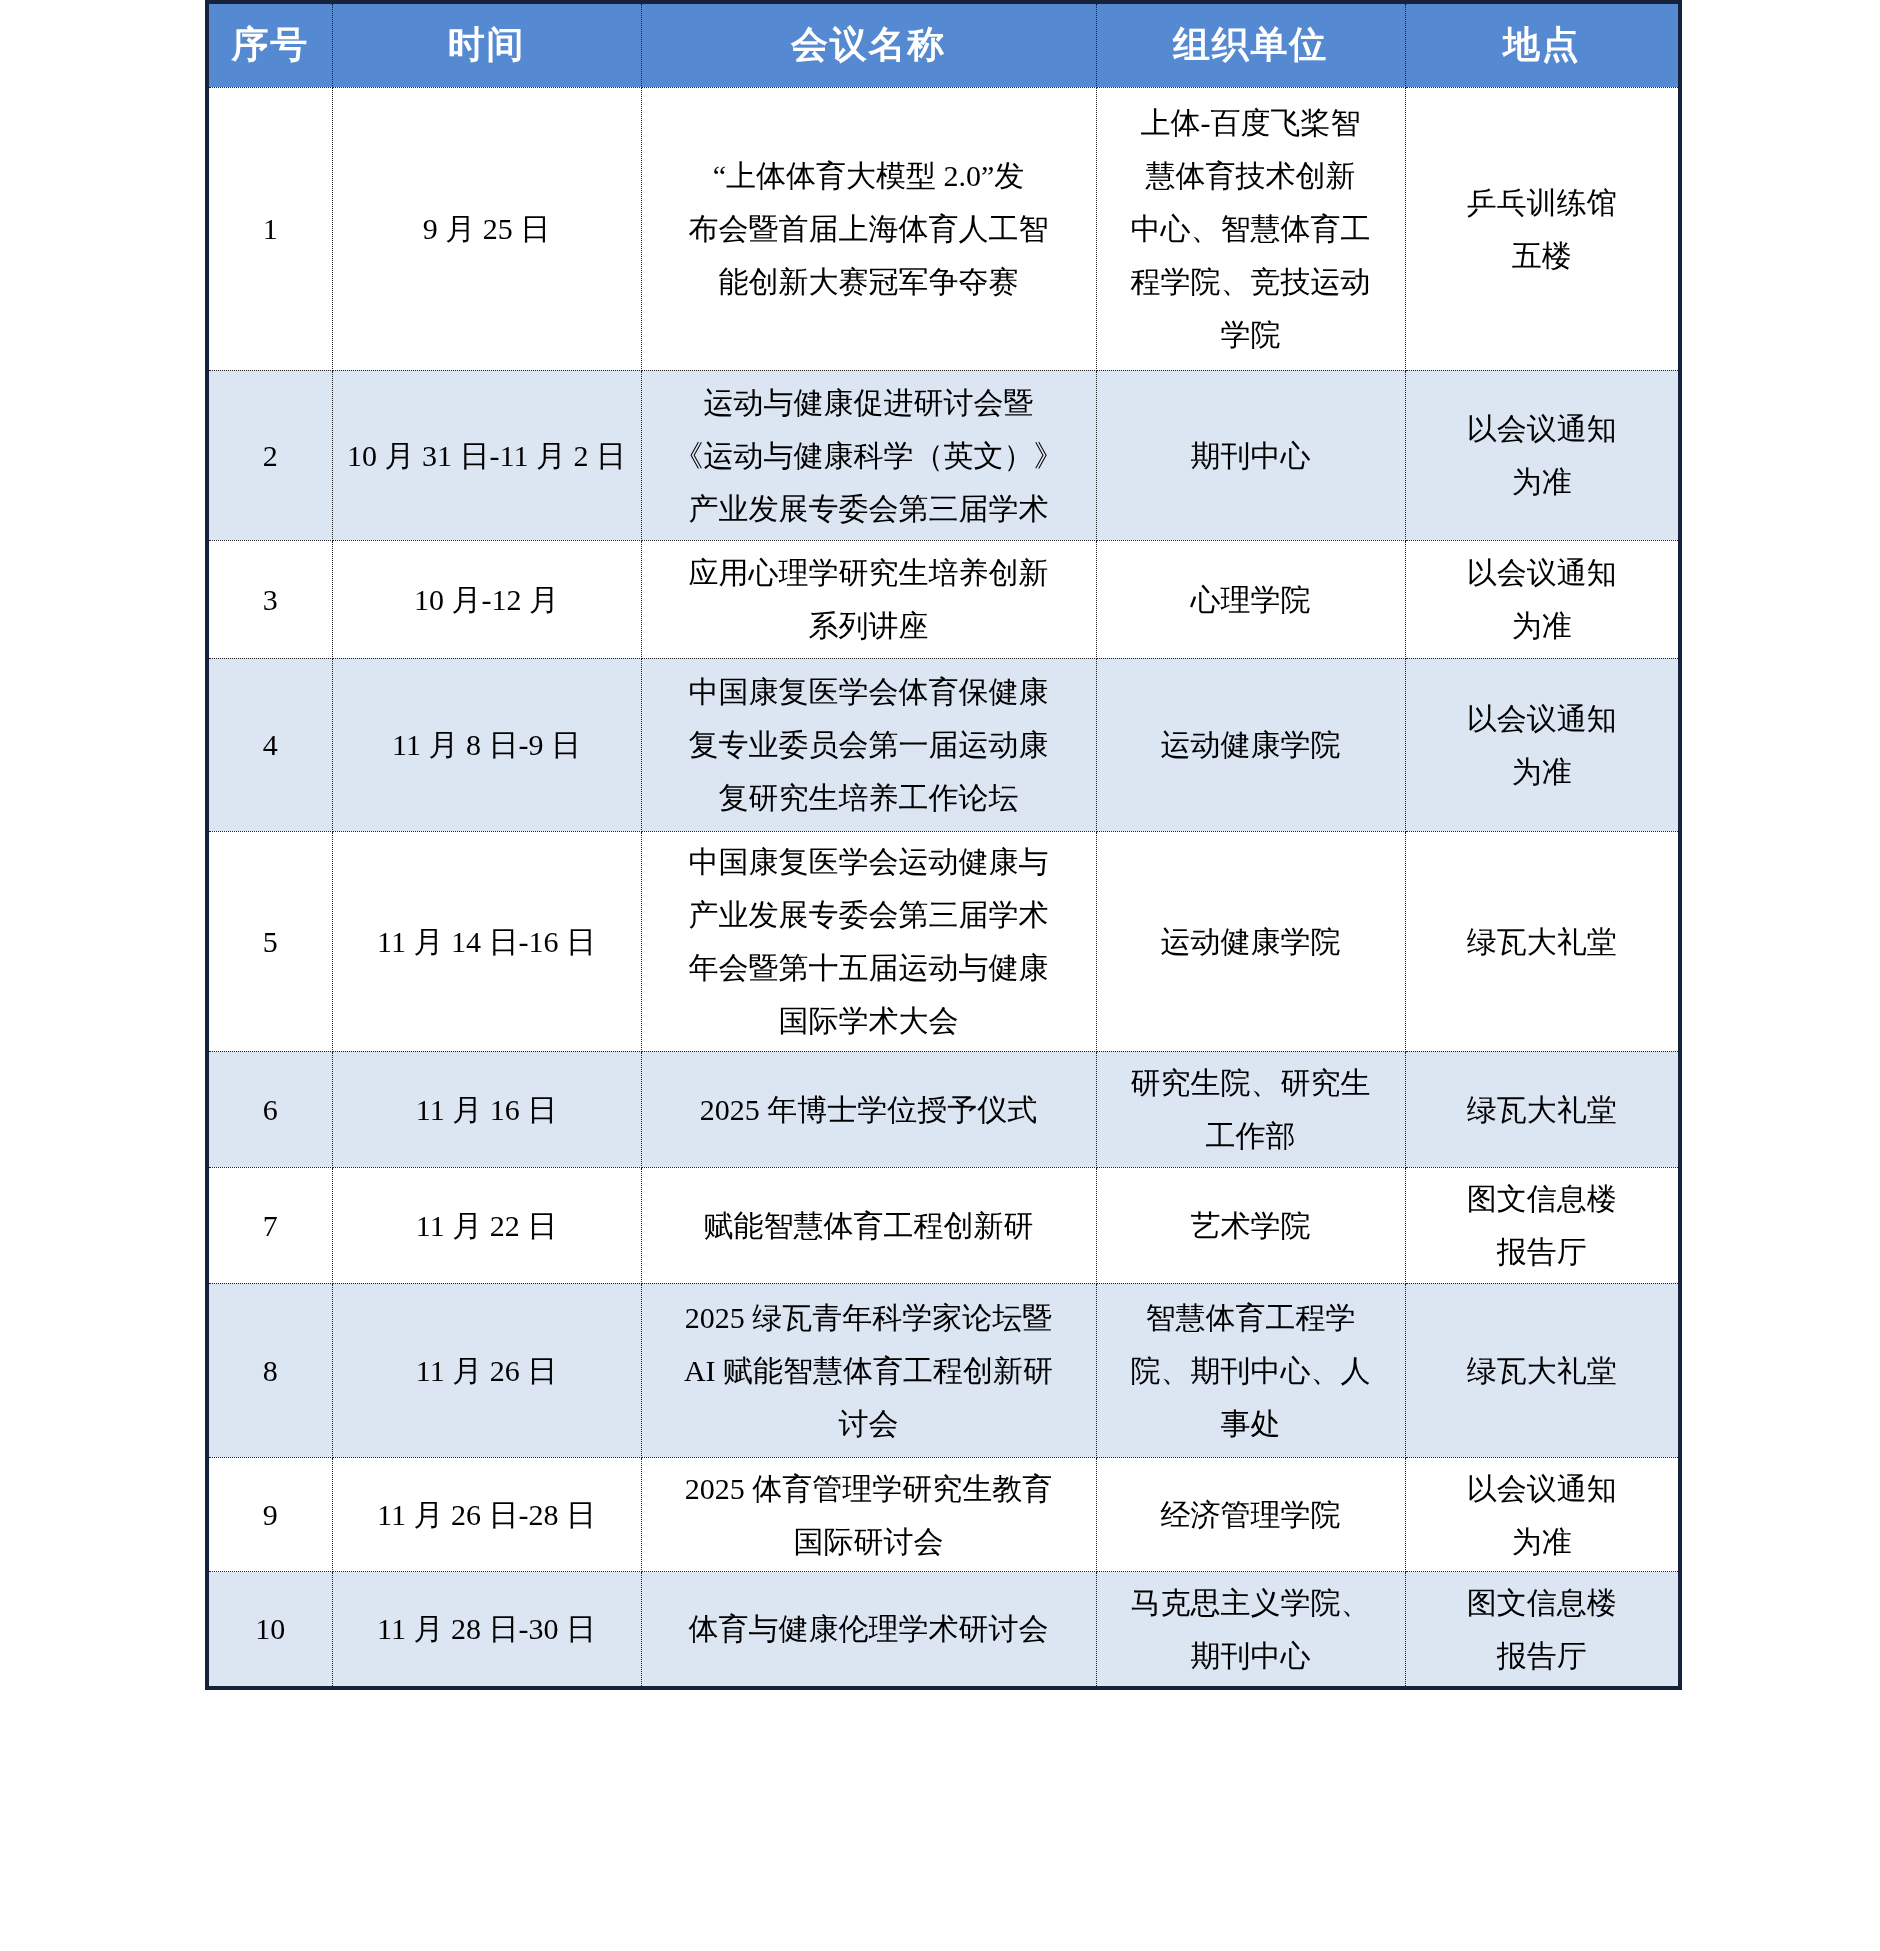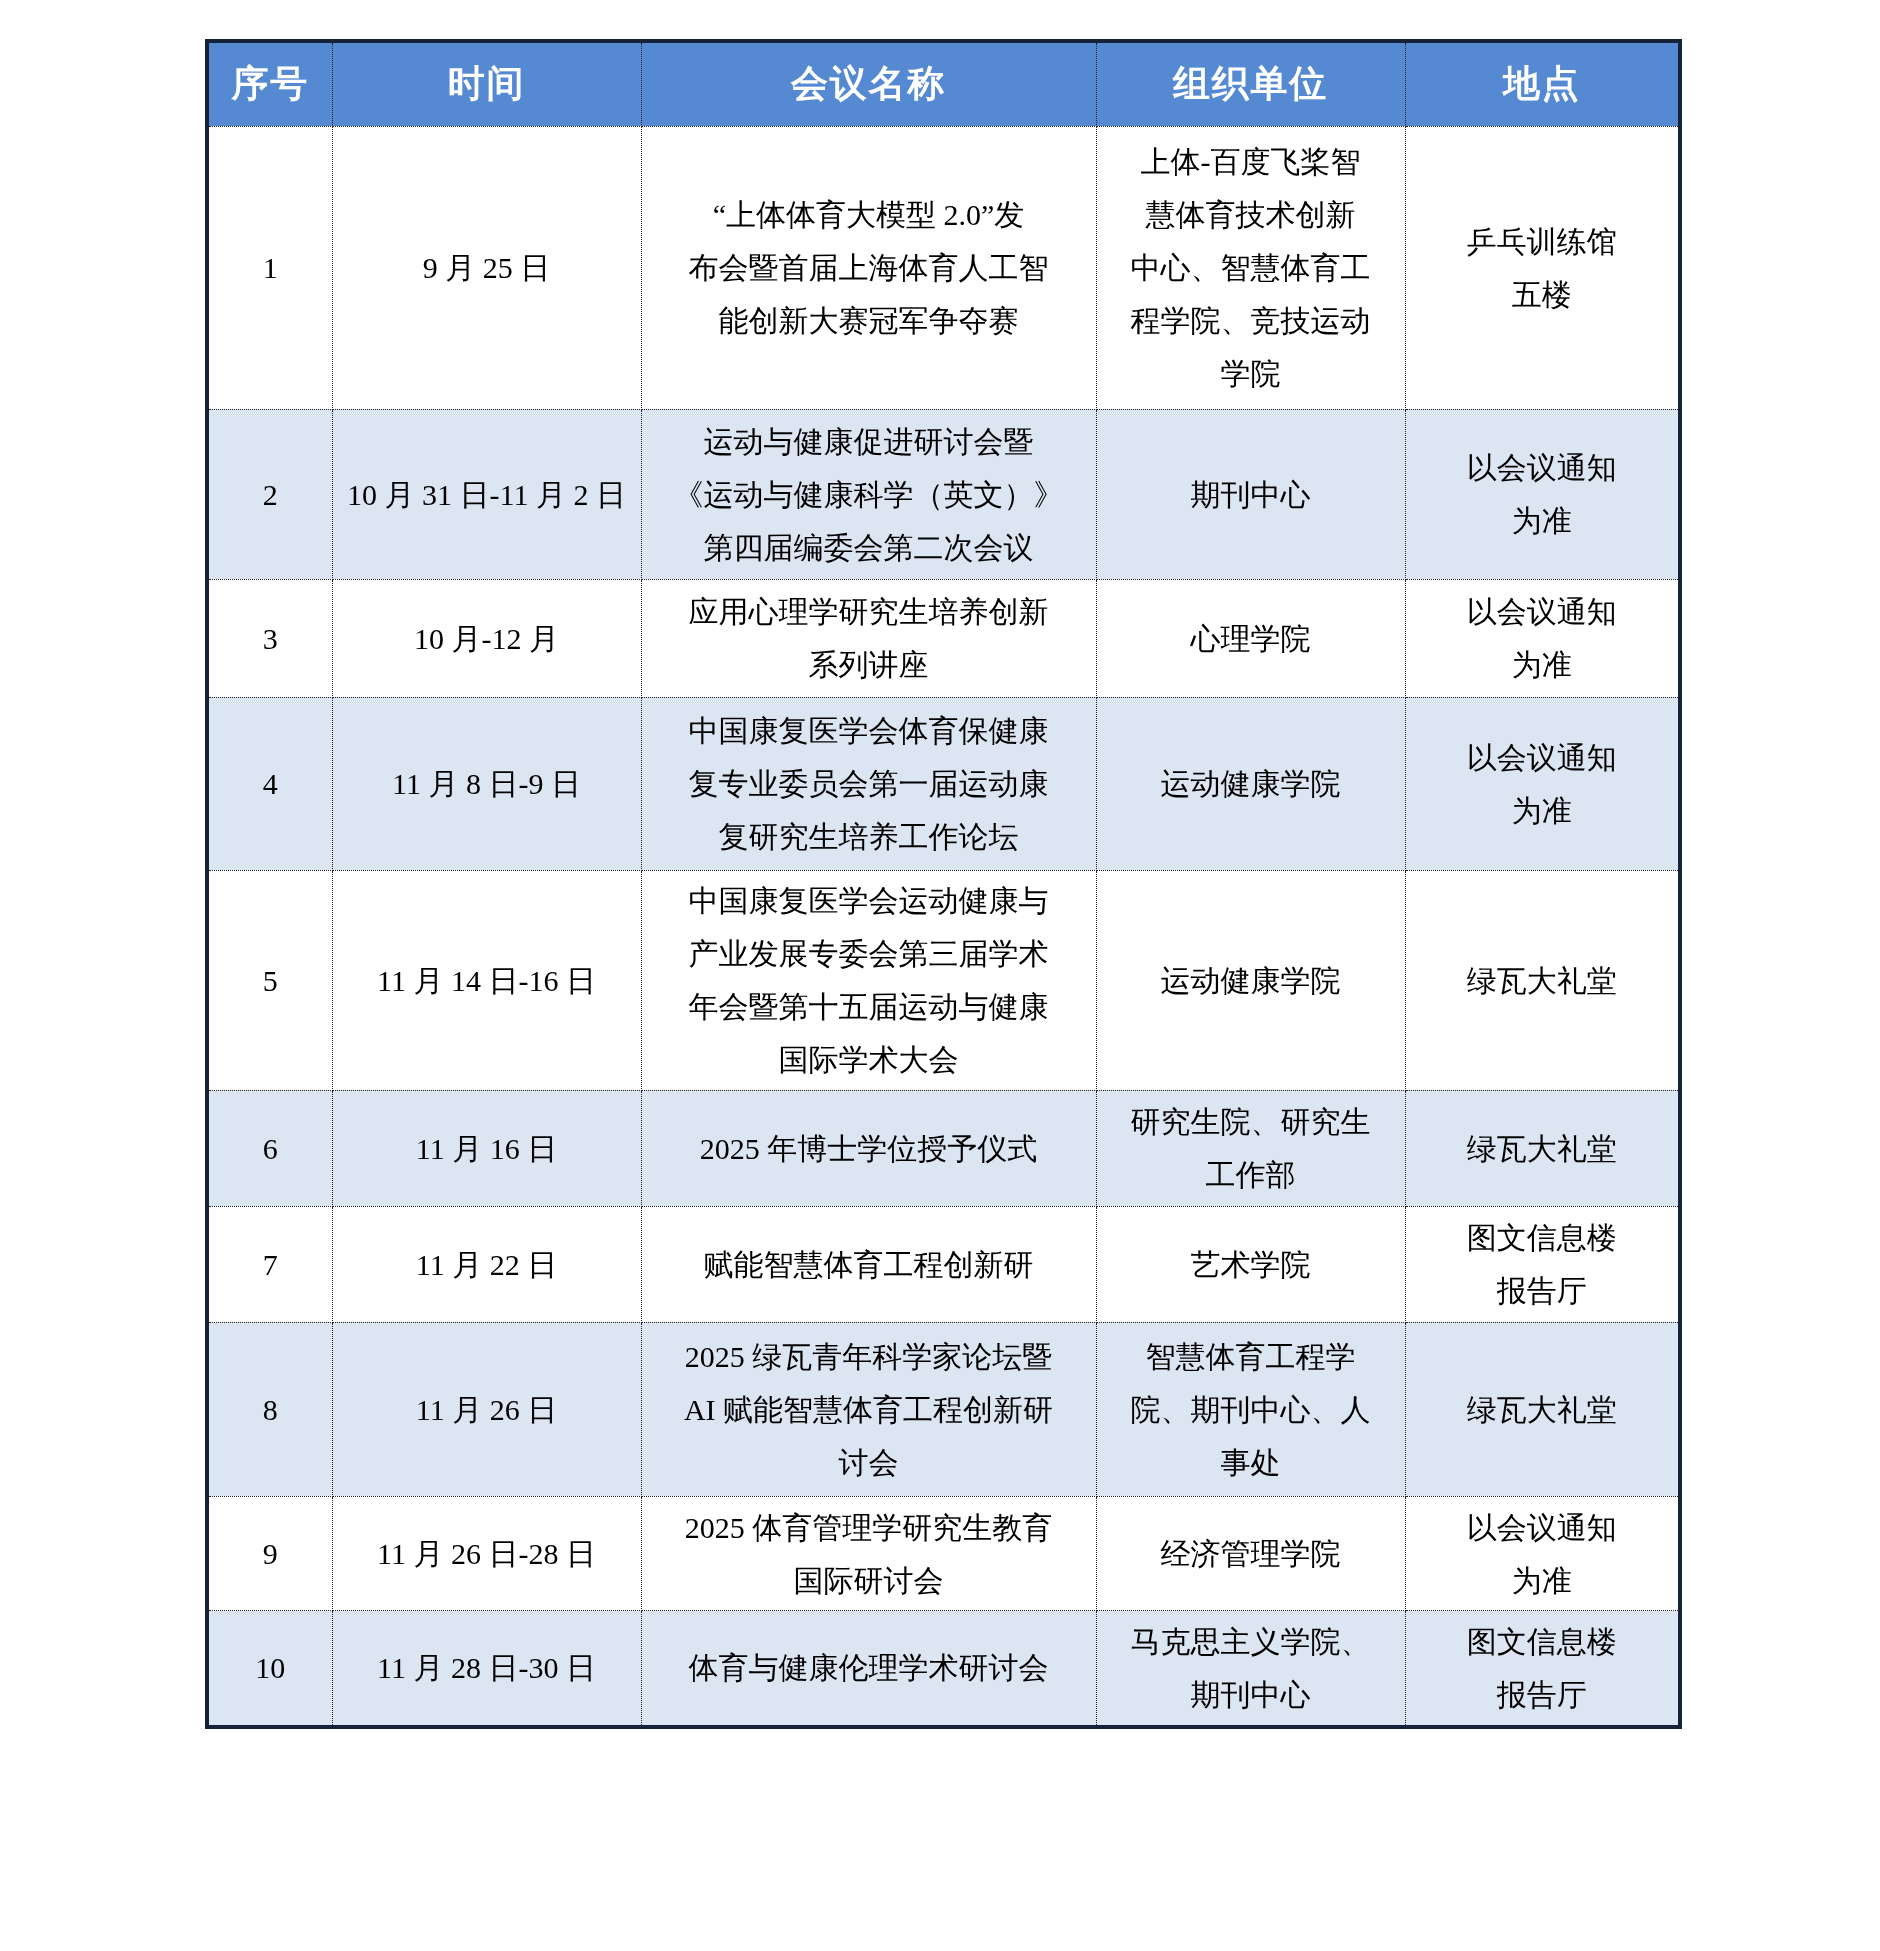--- a/index.html
+++ b/index.html
@@ -19,21 +19,20 @@
   .page{position:absolute;left:205px;top:0;width:1473px;}
   .title{
     margin:0;padding:0;
     margin-top:90px;height:66px;line-height:66px;
     text-align:center;
     font-family:"Liberation Sans","DejaVu Sans",sans-serif;
     font-weight:bold;font-size:46px;color:var(--title-color);
     letter-spacing:3.7px;
   }
   table.schedule{
-    margin-top:39px;
     border-collapse:collapse;
     table-layout:fixed;
     width:1473px;
     border:4.6px solid var(--outer-border);
     padding-left:44px;
   }
   col.c-no{width:125px;}
   col.c-time{width:309px;}
   col.c-name{width:455px;}
   col.c-org{width:309px;}
@@ -108,21 +107,21 @@
 程学院、竞技运动
 学院</td>
     <td>乒乓训练馆
 五楼</td>
   </tr>
         <tr class="band">
     <td>2</td>
     <td>10 月 31 日-11 月 2 日</td>
     <td>运动与健康促进研讨会暨
 《运动与健康科学（英文）》
-第四届编委会第二次会议</td>
+产业发展专委会第三届学术</td>
     <td>期刊中心</td>
     <td>以会议通知
 为准</td>
   </tr>
         <tr>
     <td>3</td>
     <td>10 月-12 月</td>
     <td>应用心理学研究生培养创新
 系列讲座</td>
     <td>心理学院</td>

